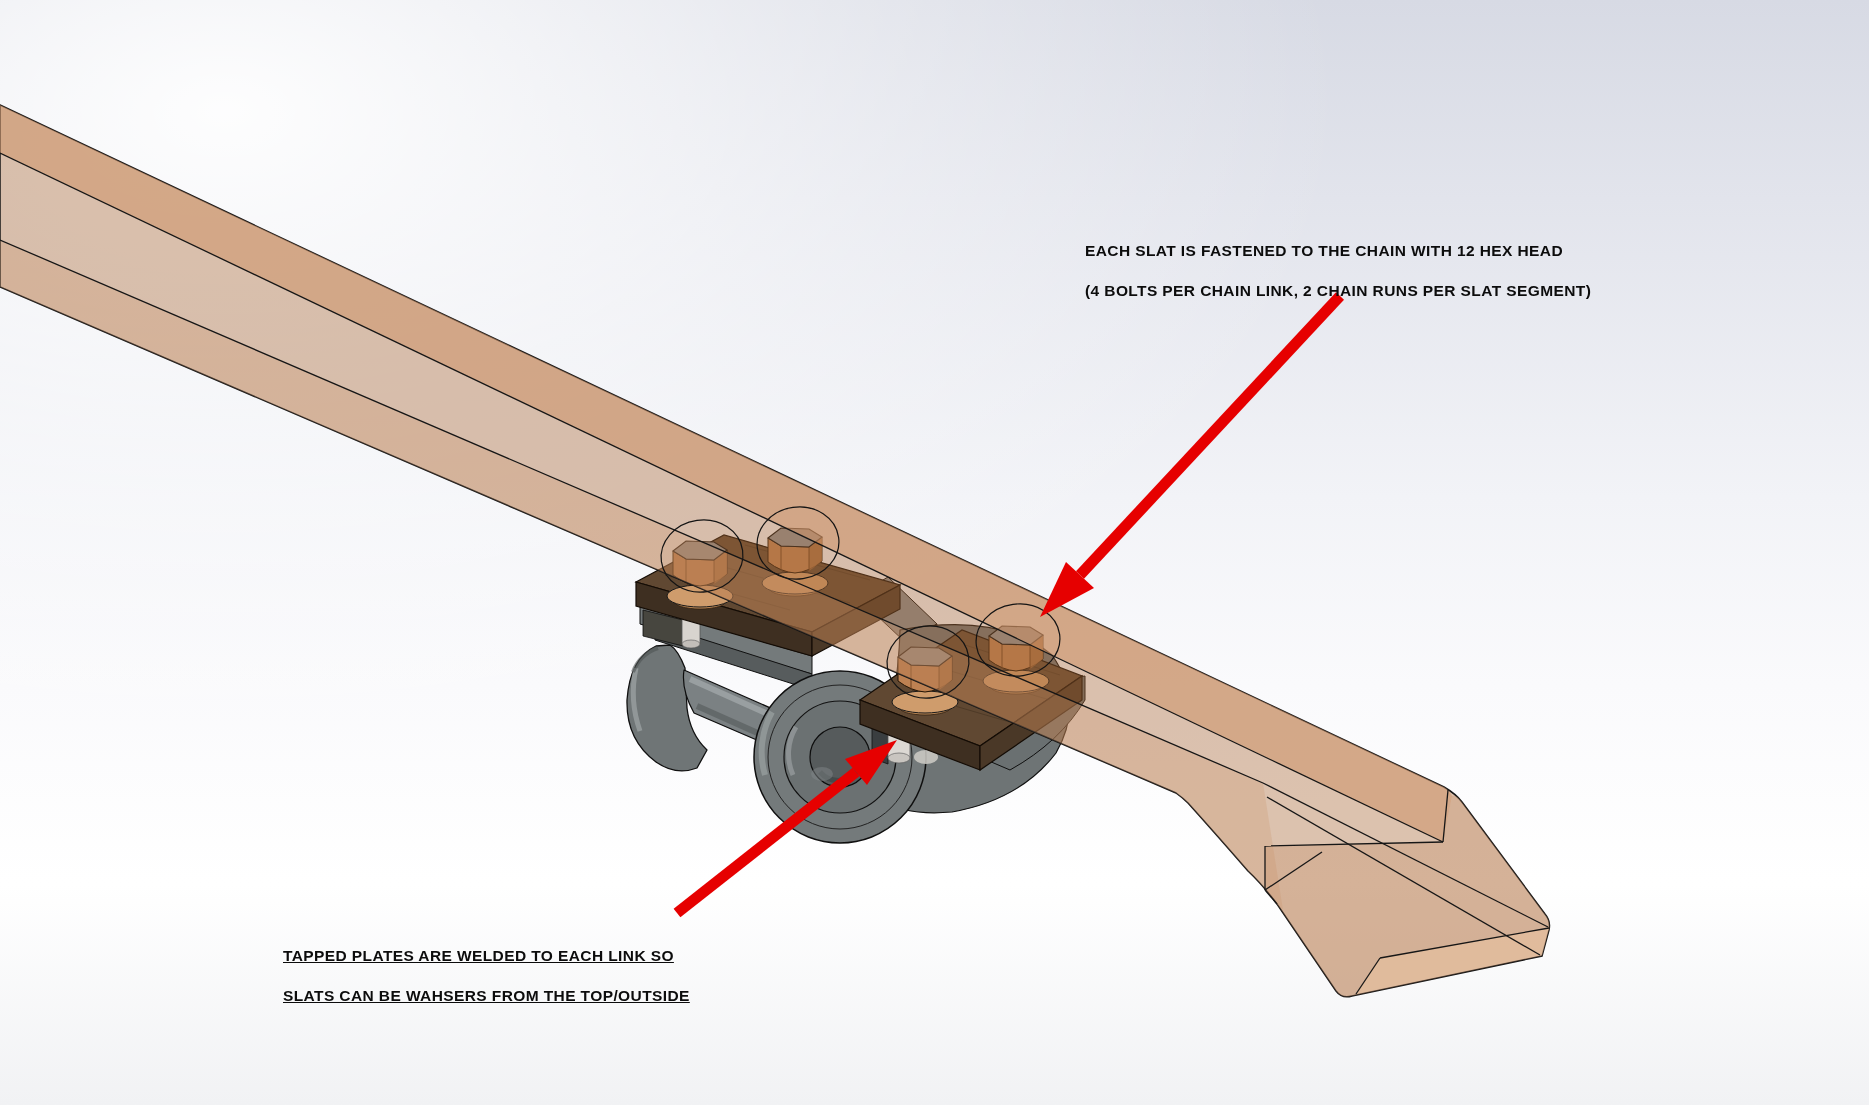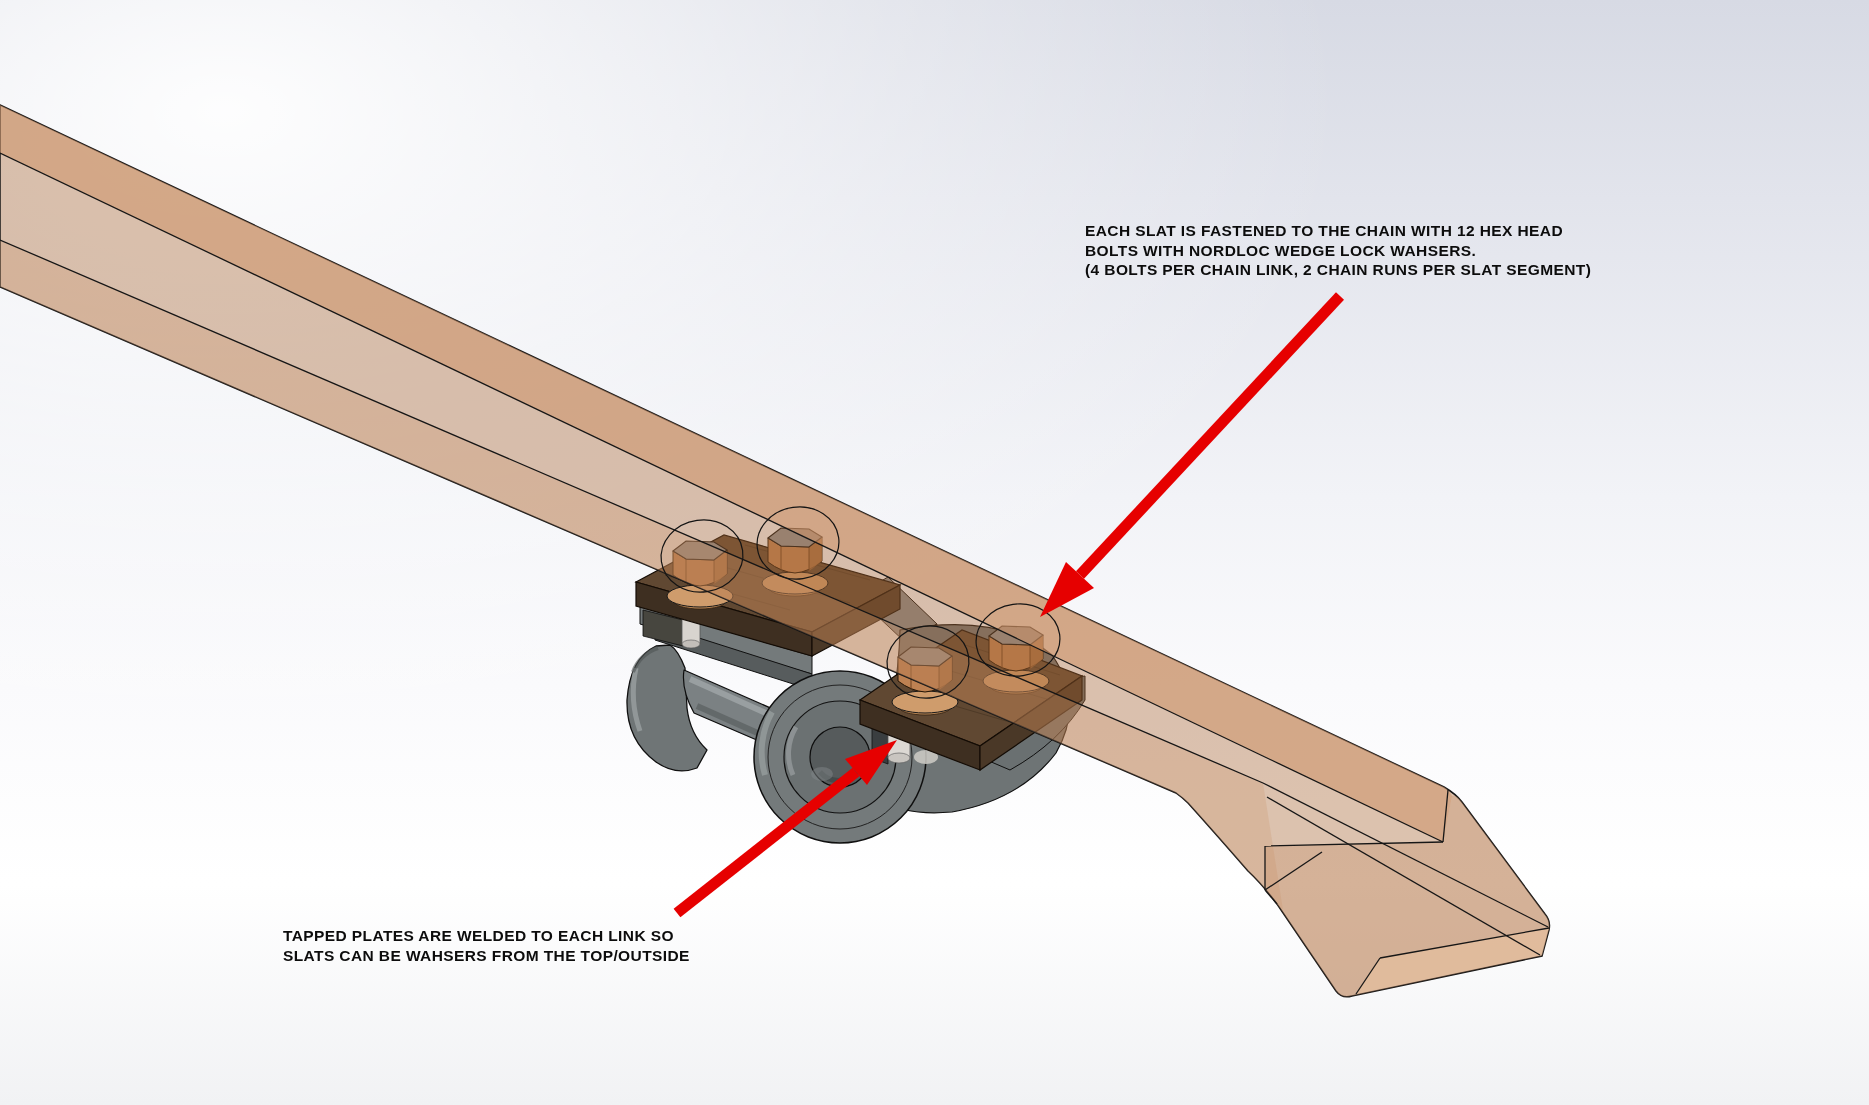--- a/index.html
+++ b/index.html
@@ -12,23 +12,23 @@
   #scene{position:absolute;left:0;top:0;}
   .note{
     position:absolute;
     color:#0c0c0c;
     font-weight:bold;
     font-size:15.5px;
     line-height:19.7px;
     letter-spacing:0.4px;
     white-space:nowrap;
   }
-  .note div{display:block;}
+  .note div{display:block;margin-top:20px;}
   #bolt-note{left:1085px;top:221px;}
-  #plate-note{left:283px;top:926px;}
+  #plate-note{left:283px;top:926px;text-decoration:underline;}
 </style>
 </head>
 <body>
 
 <div id="stage">
 
   <svg id="scene" width="1869" height="1105" viewBox="0 0 1869 1105" xmlns="http://www.w3.org/2000/svg">
     <defs>
       <linearGradient id="bgGrad" x1="0" y1="0" x2="0" y2="1">
         <stop offset="0" stop-color="#d7dae4"></stop>
@@ -166,21 +166,20 @@
       <polygon points="1040,617 1094,588 1066,562" fill="#e60000"></polygon>
     </g>
     <g>
       <line x1="677" y1="913" x2="856" y2="772" stroke="#e60000" stroke-width="11"></line>
       <polygon points="897,740 867,785 845,759" fill="#e60000"></polygon>
     </g>
   </svg>
 
   <div class="note" id="bolt-note">
     <div>EACH SLAT IS FASTENED TO THE CHAIN WITH 12 HEX HEAD</div>
-    <div>BOLTS WITH NORDLOC WEDGE LOCK WAHSERS.</div>
     <div>(4 BOLTS PER CHAIN LINK, 2 CHAIN RUNS PER SLAT SEGMENT)</div>
   </div>
 
   <div class="note" id="plate-note">
     <div>TAPPED PLATES ARE WELDED TO EACH LINK SO</div>
     <div>SLATS CAN BE WAHSERS FROM THE TOP/OUTSIDE</div>
   </div>
 
 </div>
 

